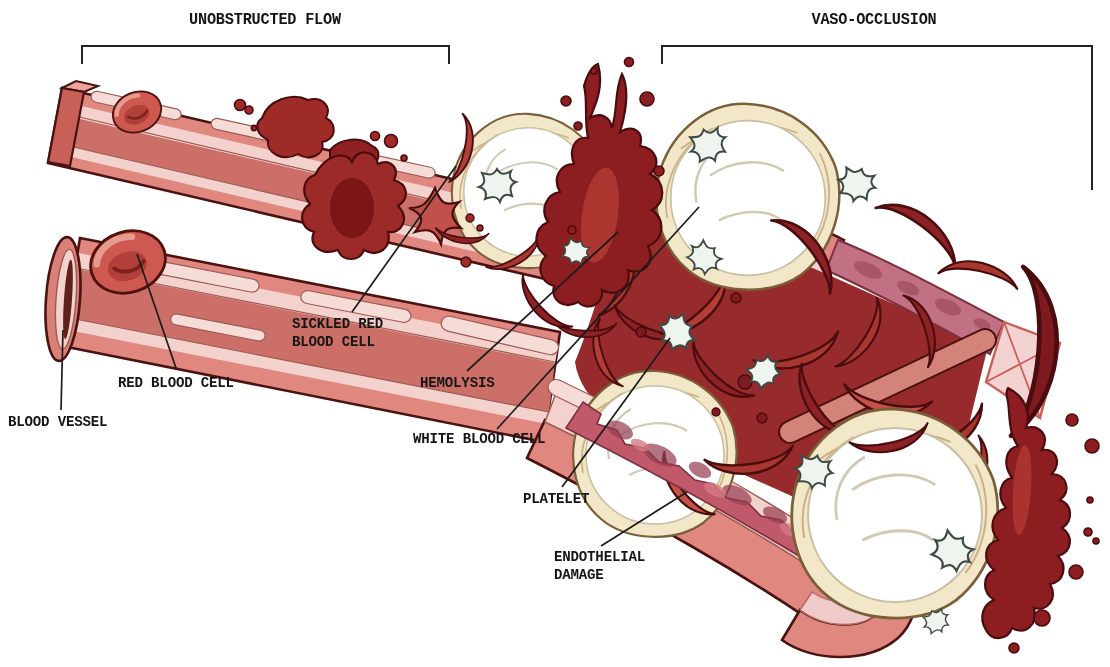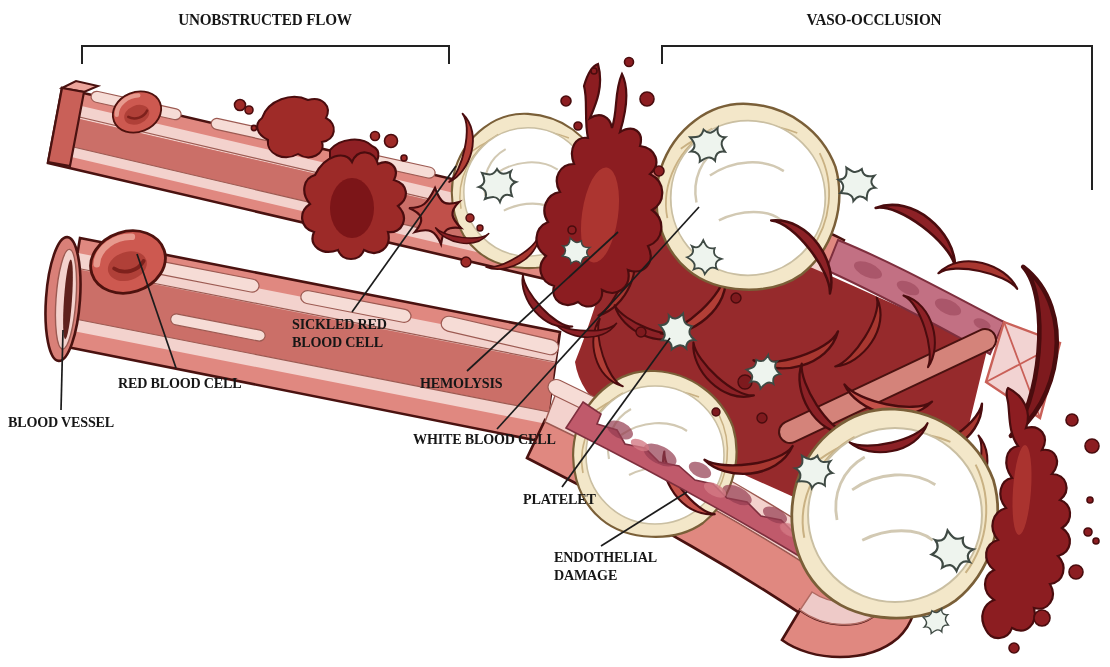--- a/index.html
+++ b/index.html
@@ -1,17 +1,17 @@
 <!DOCTYPE html>
 <html><head>
 <meta charset="utf-8">
 <style>
   html,body{margin:0;padding:0;background:#ffffff;}
   #stage{position:relative;width:1110px;height:667px;background:#ffffff;overflow:hidden;
-         font-family:Liberation Serif, serif;}
+         font-family:Liberation Mono, monospace;}
   #art{position:absolute;left:0;top:0;}
   .lbl{position:absolute;font-weight:700;color:#161616;font-size:15px;line-height:1.18;
        letter-spacing:-0.2px;transform:scaleX(0.94);transform-origin:left top;white-space:nowrap;}
   .lbl.wrap{white-space:normal;}
   .title{position:absolute;font-weight:700;color:#161616;font-size:16px;letter-spacing:-0.2px;
          text-align:center;width:300px;transform:scaleX(0.95);transform-origin:center top;}
 </style>
 </head>
 <body>
 

